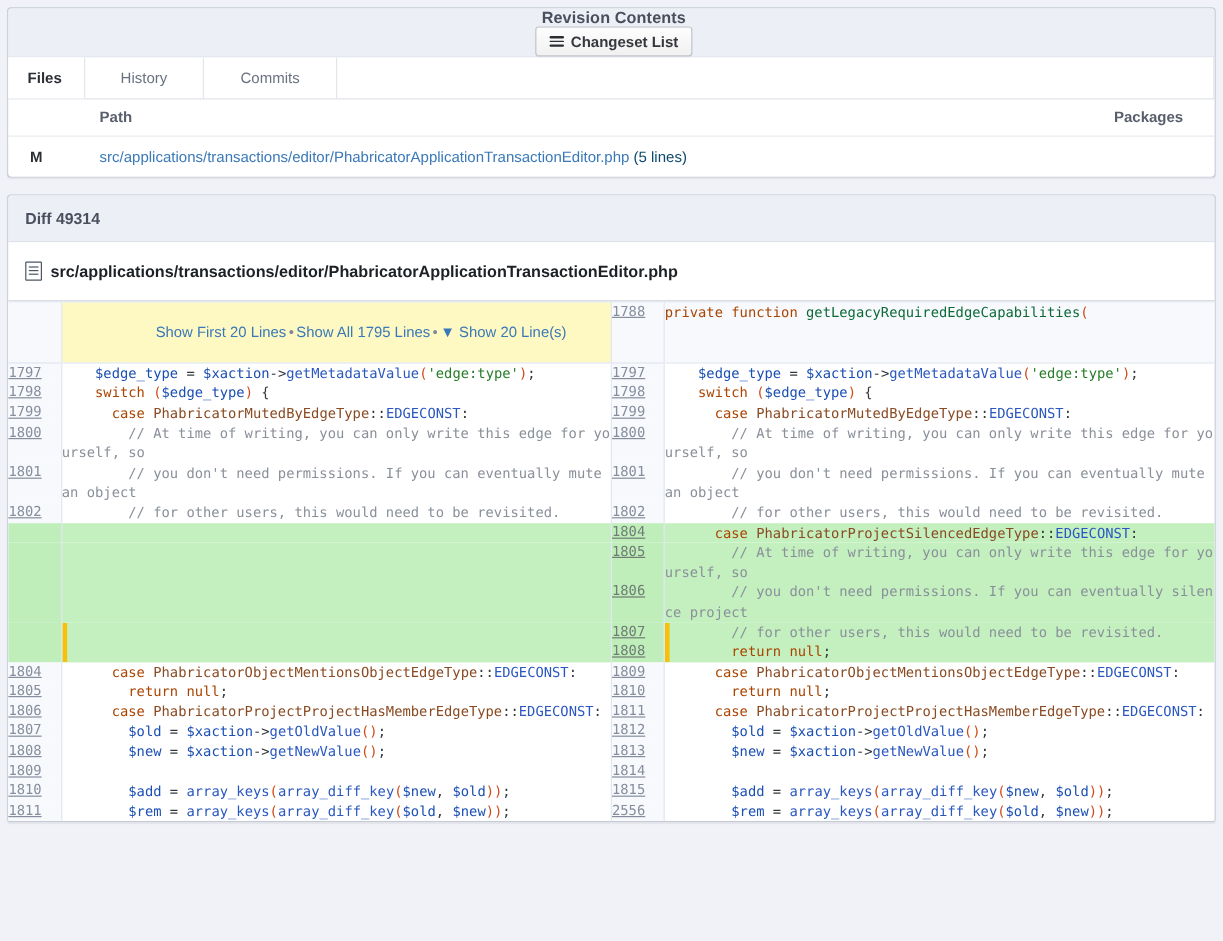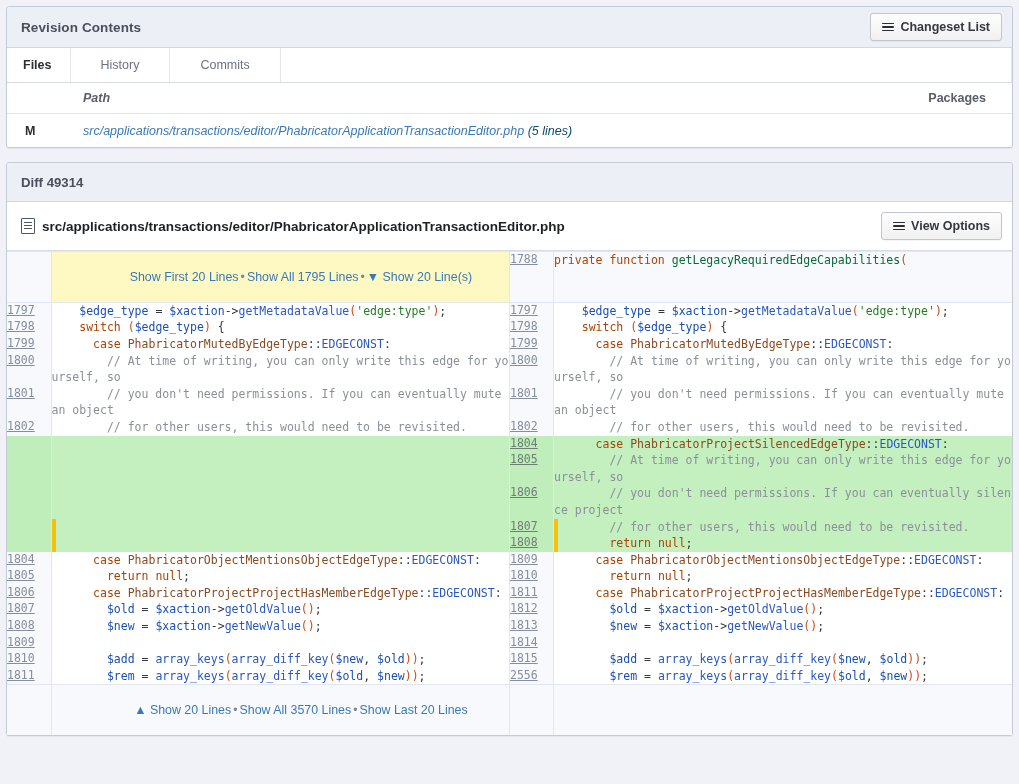--- a/index.html
+++ b/index.html
@@ -23,20 +23,21 @@
   }
 
   
   .rc-header{
     height:40px;
     background:#eceff5;
     border-bottom:1px solid #d3d7e0;
     display:flex;align-items:center;
     padding:0 10px 0 14px;
     border-radius:3px 3px 0 0;
+    flex-direction:column;
   }
   .rc-title{
     font-weight:bold;font-size:13.5px;color:#4a4f5e;flex:1;letter-spacing:.1px;
   }
   .btn{
     display:inline-flex;align-items:center;gap:6px;
     height:26px;padding:0 11px;
     background:linear-gradient(#fdfdfd,#f1f1f1);
     border:1px solid #c2c6cc;
     border-radius:3px;
@@ -62,21 +63,21 @@
   .tab.first{padding-left:16px;padding-right:18px;}
   .tabfill{flex:1;border-bottom:none;}
 
   
   .path-head{
     height:30px;display:flex;align-items:center;
     background:#ffffff;border-bottom:1px solid #e2e5eb;
     font-size:12.5px;font-weight:bold;color:#585e6b;
   }
   .col-status{width:76px;padding-left:18px;box-sizing:border-box;}
-  .col-path{flex:1;font-style:italic;}
+  .col-path{flex:1;}
   .col-pkg{width:auto;padding-right:26px;text-align:right;}
   .path-row{
     height:33px;display:flex;align-items:center;font-size:12.5px;
     background:#fff;border-radius:0 0 3px 3px;
   }
   .path-row .col-status{font-weight:bold;color:#2b2f33;}
   .path-link{color:#3a79b8;text-decoration:none;cursor:pointer;}
   .path-meta{color:#0c4a6e;}
 
   
@@ -213,28 +214,20 @@
   <div class="box diff-panel">
     <div class="diff-header">
       <span>Diff 49314</span>
     </div>
 
     <div class="file-header">
       <div class="file-title">
         <span class="doc-icon"></span>
         <span>src/applications/transactions/editor/PhabricatorApplicationTransactionEditor.php</span>
       </div>
-      <div class="btn">
-        <span class="hamburger">
-            <i></i>
-            <i></i>
-            <i></i>
-          </span>
-        <span>View Options</span>
-      </div>
     </div>
 
     <table class="difftable">
       <colgroup>
         <col style="width:44px">
           <col>
           <col style="width:44px">
           <col>
       </colgroup>
       <tbody>
@@ -365,25 +358,17 @@
           <td class="n">1815</td>
           <td class="code">        <span class="v">$add</span> <span class="o">=</span> <span class="m">array_keys</span><span class="p">(</span><span class="m">array_diff_key</span><span class="p">(</span><span class="v">$new</span><span class="o">,</span> <span class="v">$old</span><span class="p">))</span><span class="o">;</span></td>
         </tr>
         <tr>
           <td class="n">1811</td>
           <td class="code left">        <span class="v">$rem</span> <span class="o">=</span> <span class="m">array_keys</span><span class="p">(</span><span class="m">array_diff_key</span><span class="p">(</span><span class="v">$old</span><span class="o">,</span> <span class="v">$new</span><span class="p">))</span><span class="o">;</span></td>
           <td class="n">2556</td>
           <td class="code">        <span class="v">$rem</span> <span class="o">=</span> <span class="m">array_keys</span><span class="p">(</span><span class="m">array_diff_key</span><span class="p">(</span><span class="v">$old</span><span class="o">,</span> <span class="v">$new</span><span class="p">))</span><span class="o">;</span></td>
         </tr>
 
-        <tr class="footer-row">
-          <td class="n foot-cap"></td>
-          <td class="code left foot-cap showmore">
-            <a><span>▲</span> <span>Show 20 Lines</span></a><span class="sep">•</span><a>Show All 3570 Lines</a><span class="sep">•</span><a>Show Last 20 Lines</a>
-          </td>
-          <td class="n foot-cap right-gutter"></td>
-          <td class="code foot-cap"></td>
-        </tr>
 
       </tbody>
     </table>
   </div>
 </div>
 
 </body></html>

